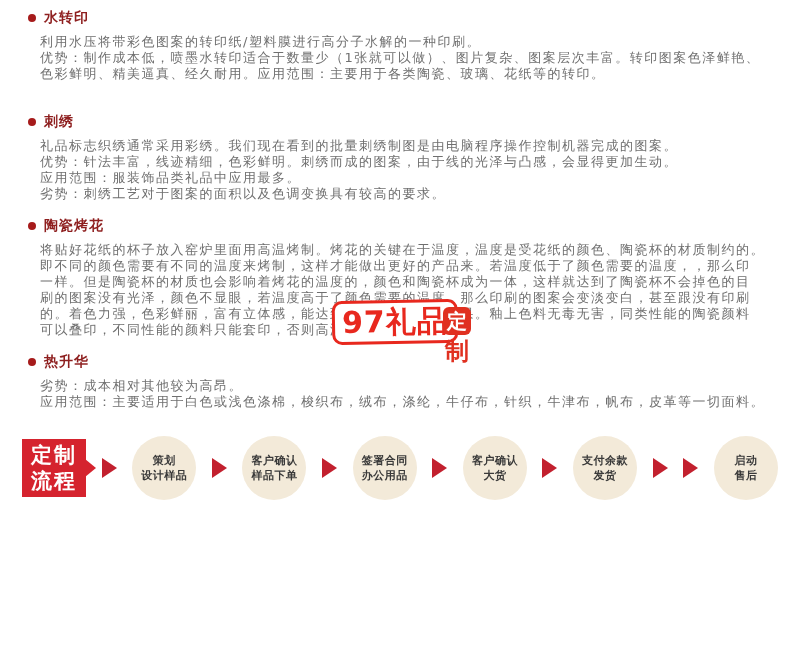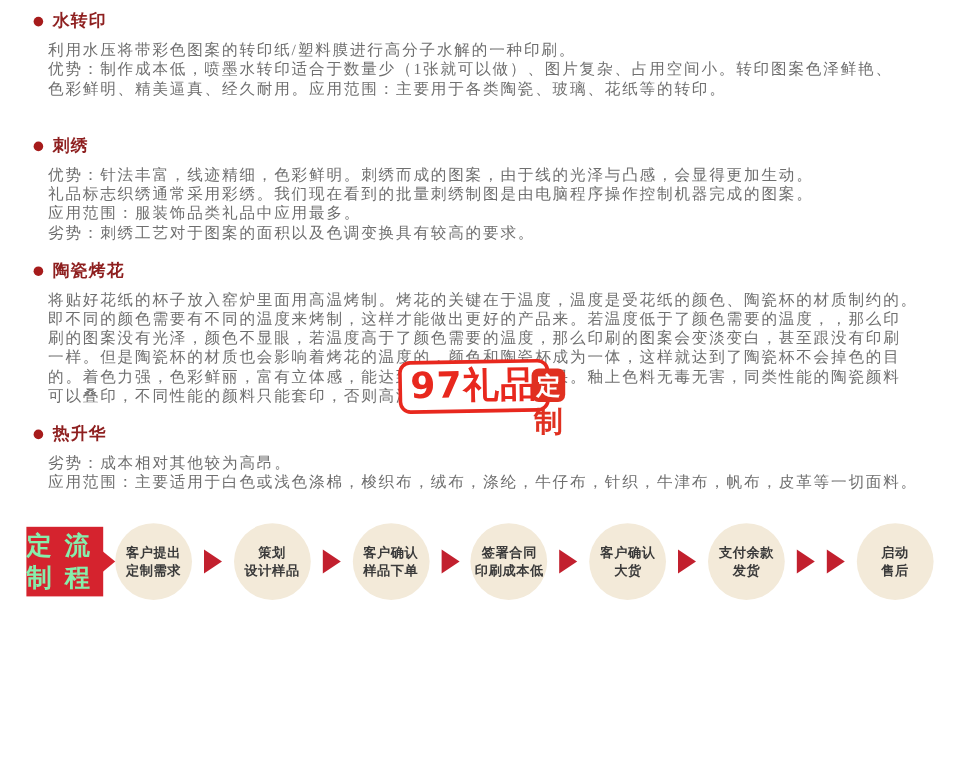--- a/index.html
+++ b/index.html
@@ -12,21 +12,21 @@
 
   
   .section{margin:0 10px 0 28px;}
   .sec-mb-30{margin-bottom:30px;}
   .sec-mb-14{margin-bottom:14px;}
   .sec-mb-26{margin-bottom:26px;}
   .sec-mb-0{margin-bottom:0;}
   .section-header{display:flex;align-items:center;height:20px;}
   .bullet{width:8px;height:8px;border-radius:50%;background:#a61b1b;margin-right:8px;flex:0 0 auto;}
   .section-title{font-size:14px;font-weight:bold;color:#8e1f1f;letter-spacing:1px;}
-  .section-body{margin:6px 0 0 12px;font-family:Liberation Serif, serif;}
+  .section-body{margin:6px 0 0 12px;}
   .body-line{
     font-size:13px;color:#6f6f6f;line-height:16px;letter-spacing:1.5px;
     white-space:nowrap;overflow:hidden;
   }
 
   
   .watermark-box{
     position:absolute;left:332px;top:300px;z-index:5;
     background:#ffffff;border:3px solid #e8281e;border-radius:10px;
     padding:0 7px;font-size:30px;font-weight:bold;color:#e8281e;
@@ -35,22 +35,22 @@
   .seal{position:absolute;left:442px;top:307px;z-index:5;width:30px;text-align:center;}
   .seal-top{
     display:block;width:28px;height:28px;margin:0 auto;background:#e03020;color:#ffffff;
     font-size:20px;font-weight:bold;line-height:28px;border-radius:6px;
   }
   .seal-bottom{display:block;color:#e03020;font-size:24px;font-weight:bold;line-height:32px;}
 
   
   .flow{display:flex;align-items:center;justify-content:space-between;width:756px;margin:12px 0 0 22px;}
   .flow-label{
-    position:relative;background:#d5232e;color:#86efac;width:64px;height:58px;
-    display:flex;flex-direction:row;justify-content:center;align-items:center;
+    position:relative;background:#d5232e;color:#ffffff;width:64px;height:58px;
+    display:flex;flex-direction:column;justify-content:center;align-items:center;
     font-size:21px;font-weight:bold;line-height:26px;letter-spacing:2px;flex:0 0 auto;
   }
   .flow-label::after{
     content:"";position:absolute;right:-10px;top:50%;transform:translateY(-50%);
     border-left:11px solid #d5232e;border-top:9px solid transparent;border-bottom:9px solid transparent;
   }
   .flow-step{
     width:64px;height:64px;border-radius:50%;background:#f3ead9;flex:0 0 auto;
     display:flex;flex-direction:column;justify-content:center;align-items:center;
     font-size:11px;font-weight:bold;color:#3a3a3a;line-height:15px;letter-spacing:0.5px;text-align:center;
@@ -65,48 +65,48 @@
 
 <div class="page">
 
   <section class="section sec-mb-30">
     <div class="section-header">
       <span class="bullet"></span>
       <span class="section-title">水转印</span>
     </div>
     <div class="section-body">
       <div class="body-line">利用水压将带彩色图案的转印纸/塑料膜进行高分子水解的一种印刷。</div>
-      <div class="body-line">优势：制作成本低，喷墨水转印适合于数量少（1张就可以做）、图片复杂、占用空间小。转印图案色泽鲜艳、</div>
+      <div class="body-line">优势：制作成本低，喷墨水转印适合于数量少（1张就可以做）、图片复杂、图案层次丰富。转印图案色泽鲜艳、</div>
       <div class="body-line">色彩鲜明、精美逼真、经久耐用。应用范围：主要用于各类陶瓷、玻璃、花纸等的转印。</div>
     </div>
   </section>
 
   <section class="section sec-mb-14">
     <div class="section-header">
       <span class="bullet"></span>
       <span class="section-title">刺绣</span>
     </div>
     <div class="section-body">
+      <div class="body-line">礼品标志织绣通常采用彩绣。我们现在看到的批量刺绣制图是由电脑程序操作控制机器完成的图案。</div>
       <div class="body-line">优势：针法丰富，线迹精细，色彩鲜明。刺绣而成的图案，由于线的光泽与凸感，会显得更加生动。</div>
-      <div class="body-line">礼品标志织绣通常采用彩绣。我们现在看到的批量刺绣制图是由电脑程序操作控制机器完成的图案。</div>
       <div class="body-line">应用范围：服装饰品类礼品中应用最多。</div>
       <div class="body-line">劣势：刺绣工艺对于图案的面积以及色调变换具有较高的要求。</div>
     </div>
   </section>
 
   <section class="section sec-mb-14">
     <div class="section-header">
       <span class="bullet"></span>
       <span class="section-title">陶瓷烤花</span>
     </div>
     <div class="section-body">
       <div class="body-line">将贴好花纸的杯子放入窑炉里面用高温烤制。烤花的关键在于温度，温度是受花纸的颜色、陶瓷杯的材质制约的。</div>
       <div class="body-line">即不同的颜色需要有不同的温度来烤制，这样才能做出更好的产品来。若温度低于了颜色需要的温度，，那么印</div>
+      <div class="body-line">一样。但是陶瓷杯的材质也会影响着烤花的温度的，颜色和陶瓷杯成为一体，这样就达到了陶瓷杯不会掉色的目</div>
       <div class="body-line">刷的图案没有光泽，颜色不显眼，若温度高于了颜色需要的温度，那么印刷的图案会变淡变白，甚至跟没有印刷</div>
-      <div class="body-line">一样。但是陶瓷杯的材质也会影响着烤花的温度的，颜色和陶瓷杯成为一体，这样就达到了陶瓷杯不会掉色的目</div>
       <div class="body-line">的。着色力强，色彩鲜丽，富有立体感，能达到手工描绘的艺术效果。釉上色料无毒无害，同类性能的陶瓷颜料</div>
       <div class="body-line">可以叠印，不同性能的颜料只能套印，否则高温下变色。</div>
     </div>
   </section>
 
   <section class="section sec-mb-26">
     <div class="section-header">
       <span class="bullet"></span>
       <span class="section-title">热升华</span>
     </div>
@@ -122,41 +122,37 @@
     <span class="seal-top">定</span>
     <span class="seal-bottom">制</span>
   </div>
 
   <div class="flow">
     <div class="flow-label">
       <div>定制</div>
       <div>流程</div>
     </div>
 
-    <div class="flow-step">
-      <div>客户提出</div>
-      <div>定制需求</div>
-    </div>
     <div class="flow-arrow"></div>
 
     <div class="flow-step">
       <div>策划</div>
       <div>设计样品</div>
     </div>
     <div class="flow-arrow"></div>
 
     <div class="flow-step">
       <div>客户确认</div>
       <div>样品下单</div>
     </div>
     <div class="flow-arrow"></div>
 
     <div class="flow-step">
       <div>签署合同</div>
-      <div>印刷成本低</div>
+      <div>办公用品</div>
     </div>
     <div class="flow-arrow"></div>
 
     <div class="flow-step">
       <div>客户确认</div>
       <div>大货</div>
     </div>
     <div class="flow-arrow"></div>
 
     <div class="flow-step">

